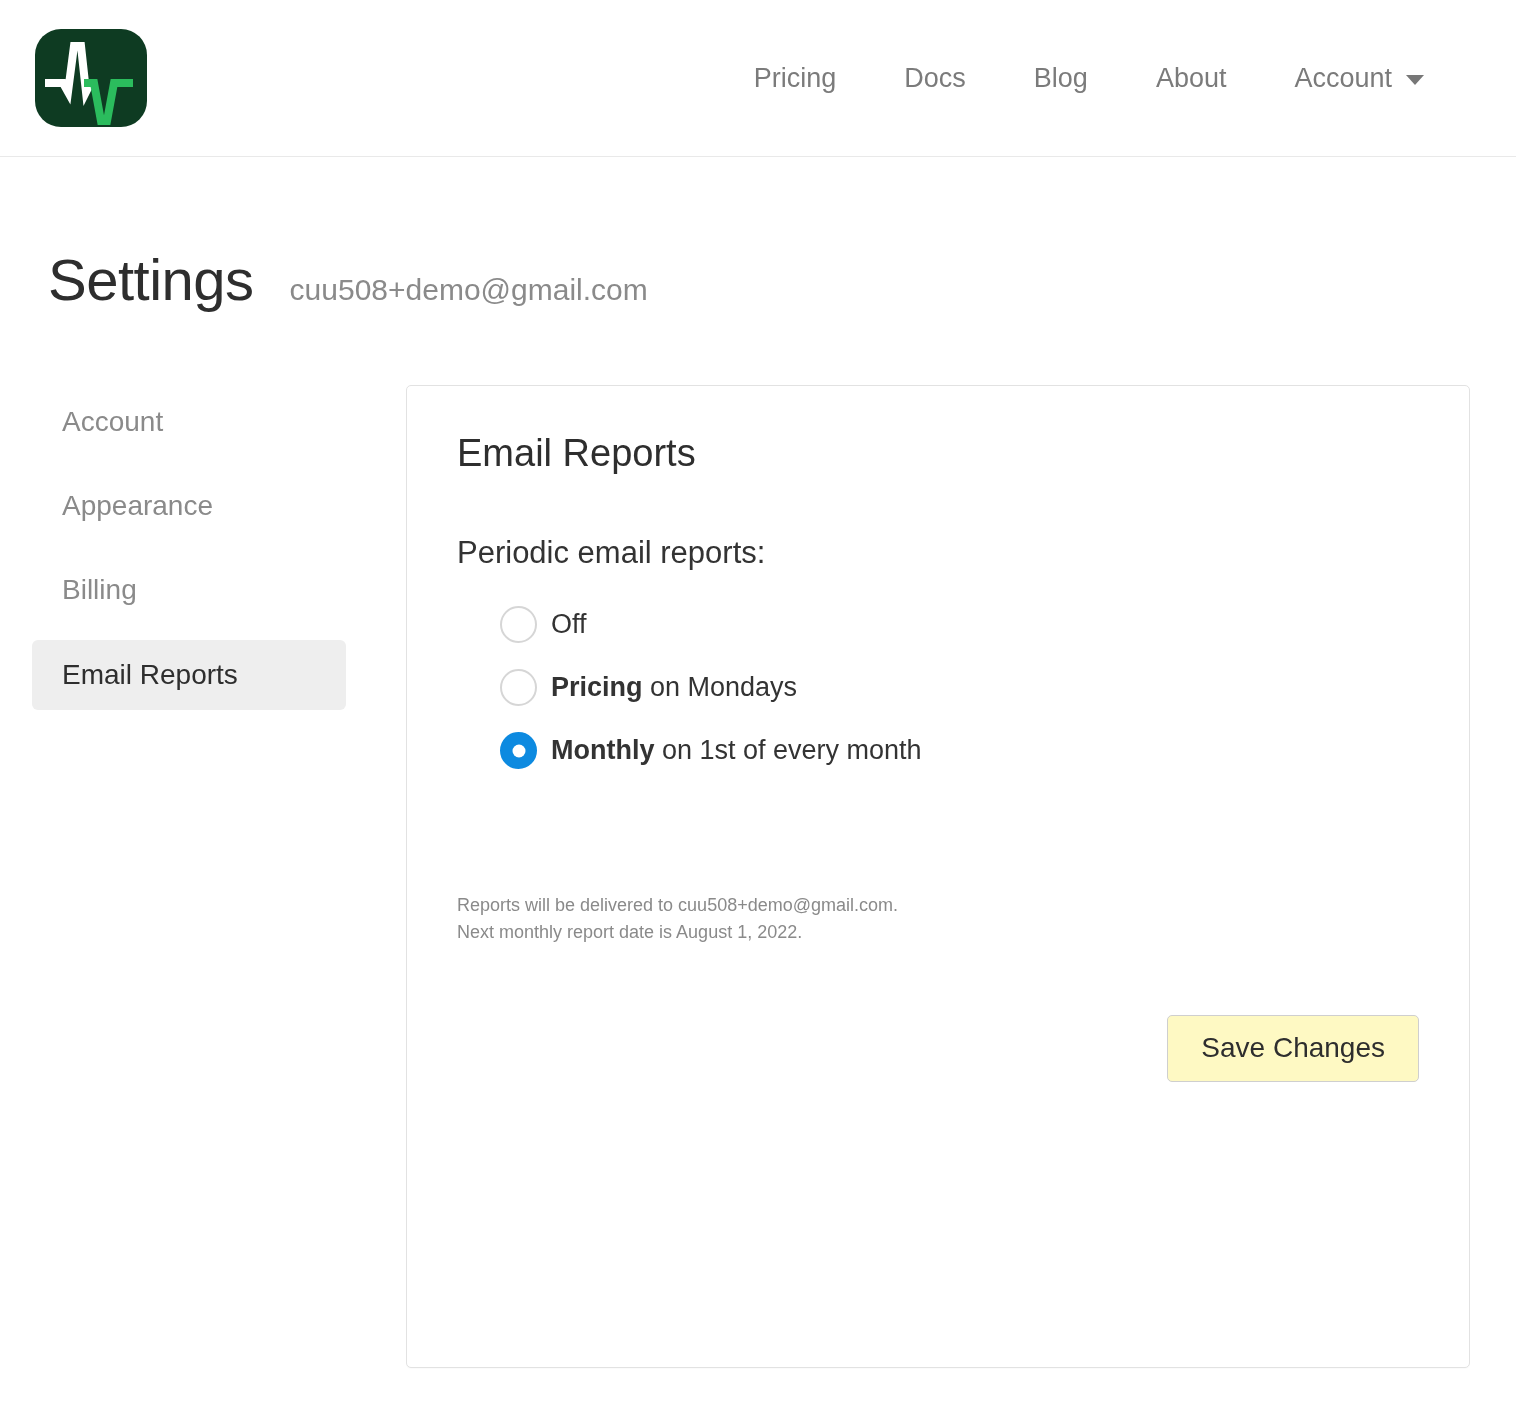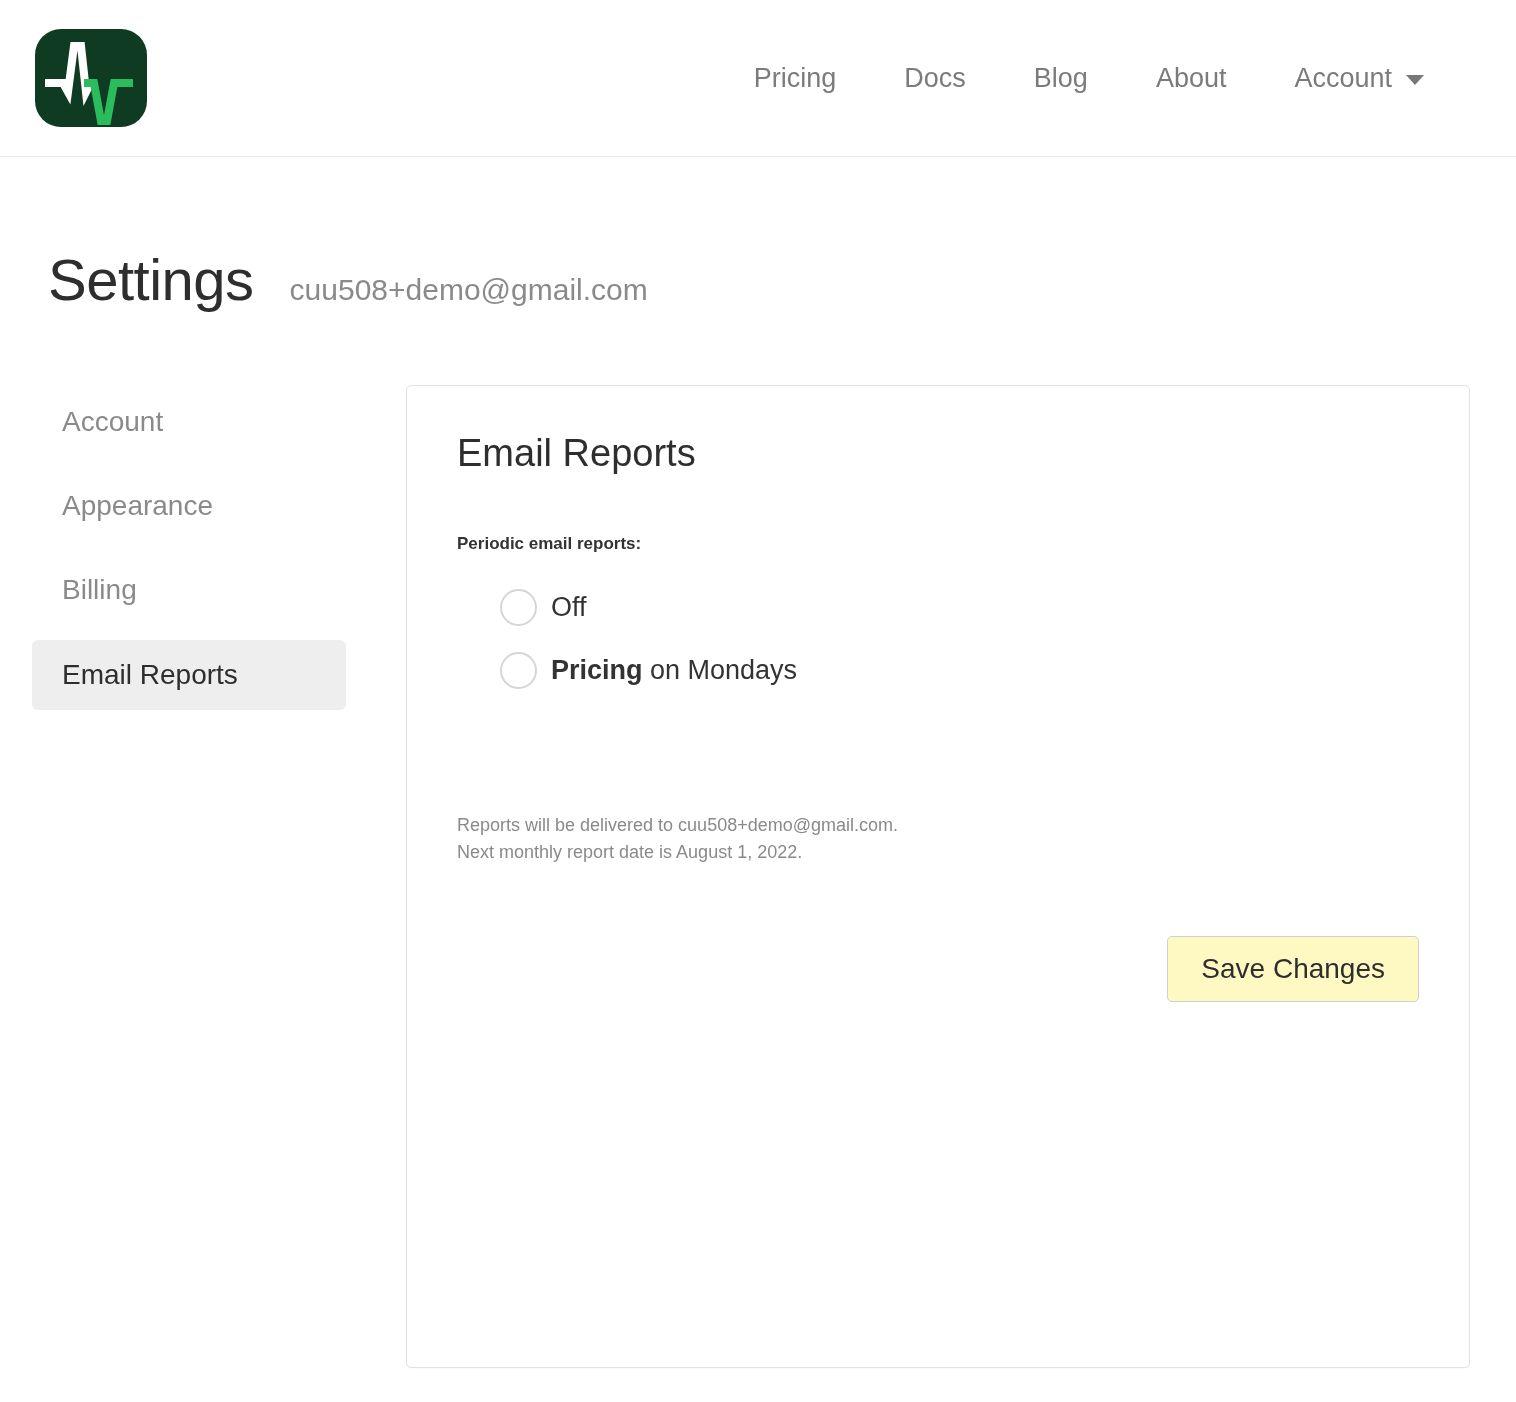--- a/index.html
+++ b/index.html
@@ -136,25 +136,24 @@
   }
   .card-title {
     font-size: 38px;
     font-weight: 400;
     color: #2e2e2e;
     margin: 0 0 62px 0;
     line-height: 1;
   }
 
   .field-label {
-    font-size: 17px;
+    font-size: 31px;
     color: #333333;
     margin: 0 0 22px 0;
     line-height: 1.2;
-    font-weight: bold;
   }
 
   .radio-group { margin: 0 0 0 0; }
   .radio-row {
     display: flex;
     align-items: center;
     gap: 14px;
     padding: 13px 0;
     margin-left: 43px;
     cursor: pointer;
@@ -270,20 +269,24 @@
       <label class="radio-row">
         <span class="radio-mark"></span>
         <span class="radio-text"><span>Off</span></span>
       </label>
 
       <label class="radio-row">
         <span class="radio-mark"></span>
         <span class="radio-text"><b>Pricing</b><span> on Mondays</span></span>
       </label>
 
+      <label class="radio-row checked">
+        <span class="radio-mark"></span>
+        <span class="radio-text"><b>Monthly</b><span> on 1st of every month</span></span>
+      </label>
 
     </div>
 
     <div class="group-gap"></div>
 
 
 
     <div class="card-note">
       <div>Reports will be delivered to cuu508+demo@gmail.com.</div>
       <div>Next monthly report date is August 1, 2022.</div>

